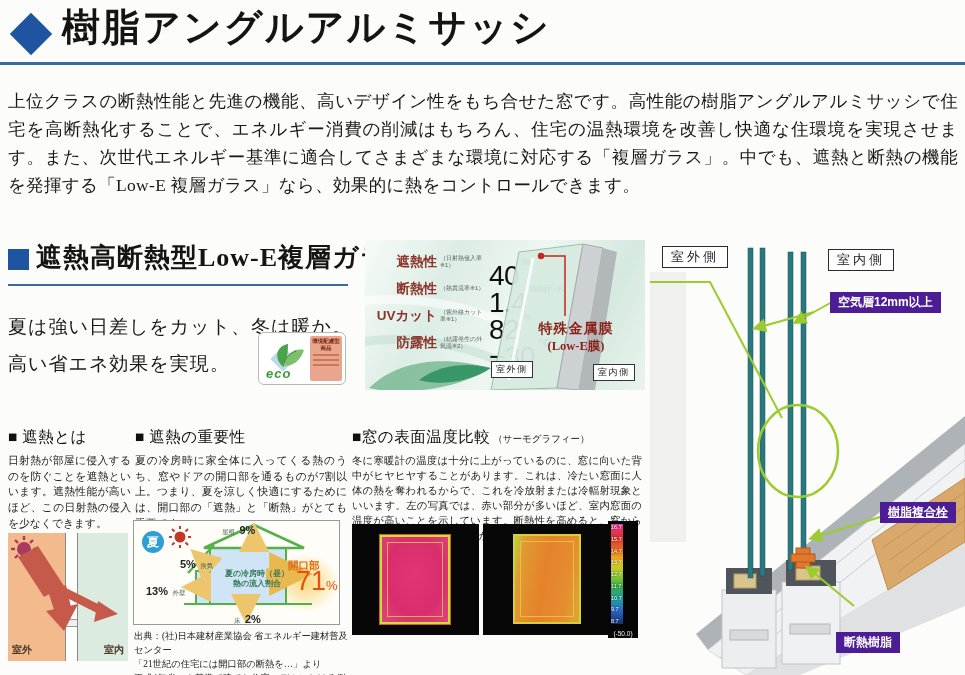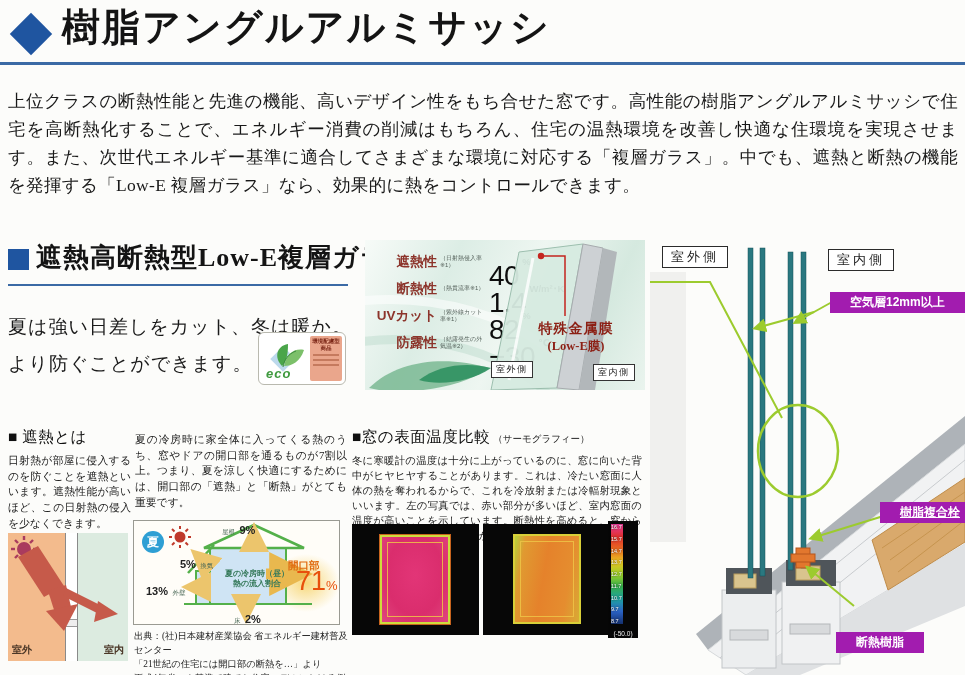--- a/index.html
+++ b/index.html
@@ -53,22 +53,22 @@
   #membrane { left:148px; top:80px; width:126px; text-align:center; color:#8c1f14; font-weight:bold; }
   #membrane .m1 { font-size:14px; letter-spacing:1px; display:block; }
   #membrane .m2 { font-size:12.5px; display:block; }
   .side-box { position:absolute; background:#fff; border:1px solid #333; font-size:9px;
               letter-spacing:1.5px; padding:1px 4px; color:#222; }
 
   
   #cutaway { top:238px; left:650px; width:315px; height:437px; }
   .boxed-label { position:absolute; background:#fff; border:1.5px solid #2b2b2b;
                  font-size:13px; letter-spacing:3px; padding:1px 8px; color:#1c1c1c; }
-  .green-label { position:absolute; background:#a21caf; color:#fff; font-weight:bold;
-                 font-size:12px; padding:2px 20px; white-space:nowrap; }
+  .green-label { position:absolute; background:#4c1d95; color:#fff; font-weight:bold;
+                 font-size:12px; padding:2px 8px; white-space:nowrap; }
 
   
   .col-head { font-size:15.5px; letter-spacing:.5px; color:#101010; font-weight:normal; }
   .col-body { margin-top:5px; font-size:10.8px; line-height:1.45; text-align:justify; color:#1b1b1b; }
   #col1 { top:427px; left:8px; width:123px; }
   #col2 { top:427px; left:135px; width:212px; }
   #col3 { top:427px; left:352px; width:290px; }
   #col3 .head-row { display:flex; align-items:baseline; gap:3px; }
   .head-note { font-size:9.5px; color:#222; }
 
@@ -135,21 +135,21 @@
 <div class="abs rule-main"></div>
 
 <p class="abs" id="intro">上位クラスの断熱性能と先進の機能、高いデザイン性をもち合せた窓です。高性能の樹脂アングルアルミサッシで住宅を高断熱化することで、エネルギー消費の削減はもちろん、住宅の温熱環境を改善し快適な住環境を実現させます。また、次世代エネルギー基準に適合してさまざまな環境に対応する「複層ガラス」。中でも、遮熱と断熱の機能を発揮する「Low-E 複層ガラス」なら、効果的に熱をコントロールできます。</p>
 
 <div class="abs" id="sec-head">
   <div class="blue-sq"></div>
   <h2 class="sec-title">遮熱高断熱型Low-E複層ガラス</h2>
 </div>
 <div class="abs rule-sec"></div>
 <div class="abs tagline" style="top:314px;">夏は強い日差しをカット、冬は暖か。</div>
-<div class="abs tagline" style="top:351px;">より防ぐことができます。</div>
+<div class="abs tagline" style="top:351px;">高い省エネ効果を実現。</div>
 
 <div class="abs" id="eco">
   <div class="eco-left">
     <svg width="46" height="47" viewBox="0 0 46 47">
       <rect x="12" y="14" width="18" height="18" transform="rotate(45 21 23)" fill="#bcd9ec"></rect>
       <path d="M20 30 C12 22, 14 10, 26 8 C26 20, 24 26, 20 30 Z" fill="#4aa54a"></path>
       <path d="M22 30 C24 18, 32 12, 42 14 C38 26, 30 30, 22 30 Z" fill="#7cc06a"></path>
       <path d="M21 31 C22 24, 26 18, 34 15" stroke="#3c8a3c" stroke-width="1" fill="none"></path>
     </svg>
     <span class="eco-word sans">eco</span>
@@ -289,20 +289,21 @@
     <polygon points="40,58 58,52 63,74 47,80" fill="#c65a4a"></polygon>
     <polygon points="38,78 70,71 56,98" fill="#c65a4a"></polygon>
     <polygon points="58,55 94,73 91,81 55,63" fill="#c65a4a"></polygon>
     <polygon points="90,68 110,81 86,89" fill="#c65a4a"></polygon>
   </svg>
   <span class="room-lab" style="left:4px;text-align:center;">室外</span>
   <span class="room-lab" style="right:4px;">室内</span>
 </div>
 
 <div class="abs" id="col2">
+  <h3 class="col-head">■ 遮熱の重要性</h3>
   <p class="col-body">夏の冷房時に家全体に入ってくる熱のうち、窓やドアの開口部を通るものが7割以上。つまり、夏を涼しく快適にするためには、開口部の「遮熱」と「断熱」がとても重要です。</p>
 </div>
 
 <div class="abs" id="house-box">
   <div class="glow"></div>
   <svg class="abs" style="left:0; top:0;" width="205" height="103" viewBox="0 0 205 103">
     <defs>
       <marker id="ya" markerWidth="5" markerHeight="5" refX="3.5" refY="2.5" orient="auto">
         <path d="M0,0 L5,2.5 L0,5 Z" fill="#ecc56c"></path>
       </marker>

